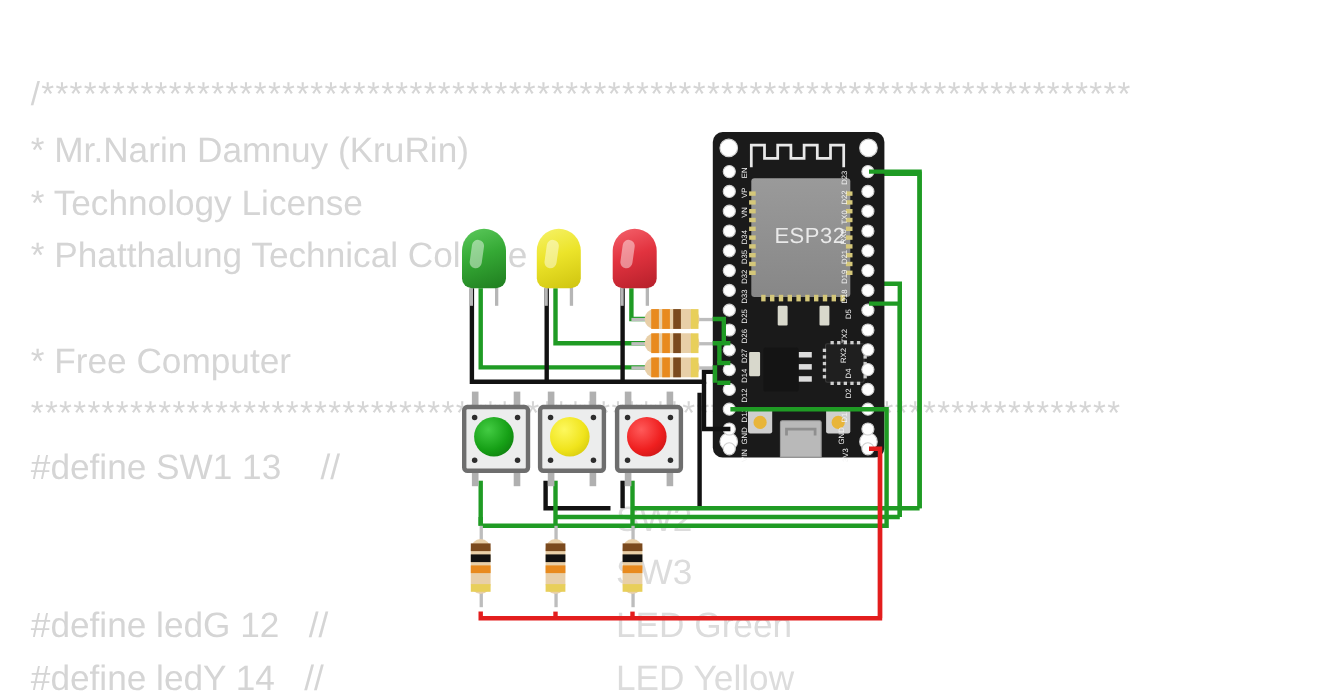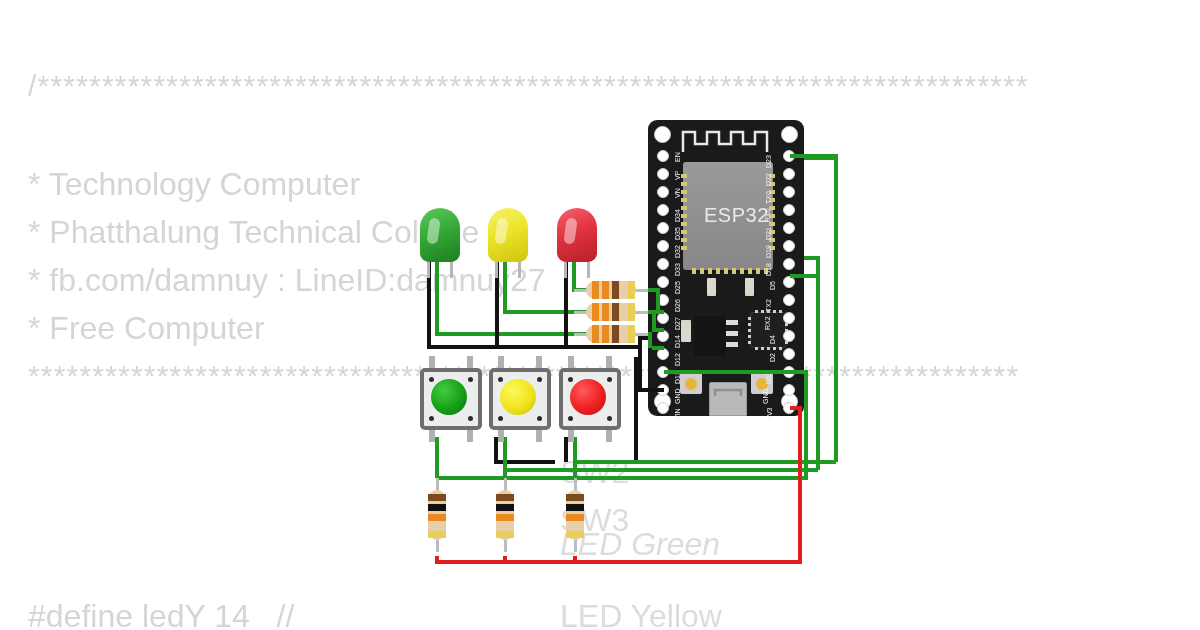--- a/index.html
+++ b/index.html
@@ -130,31 +130,33 @@
   .pb-screw{position:absolute;width:5px;height:5px;border-radius:50%;background:#2d2d2d;}
   .pb-leg{position:absolute;width:6px;background:#b0b0b0;}
 </style>
 </head>
 <body>
 
 <div id="stage">
 
   <div class="code-layer">
     <div class="code-line stars" style="left:28px;top:70px;">/*****************************************************************************</div>
-    <div class="code-line" style="left:28px;top:168px;">* Technology Computer</div>
+    <div class="code-line" style="left:28px;top:120px;">* Mr.Narin Damnuy (KruRin)</div>
+    <div class="code-line" style="left:28px;top:168px;">* Technology License</div>
     <div class="code-line" style="left:28px;top:216px;">* Phatthalung Technical College</div>
-    <div class="code-line" style="left:28px;top:264px;">* fb.com/damnuy : LineID:damnuy27</div>
     <div class="code-line" style="left:28px;top:312px;">* Free Computer</div>
     <div class="code-line stars" style="left:28px;top:360px;">*****************************************************************************</div>
 
+    <div class="code-line" style="left:28px;top:408px;">#define SW1 13    //</div>
+    <div class="code-line" style="left:28px;top:552px;">#define ledG 12   //</div>
     <div class="code-line" style="left:28px;top:600px;">#define ledY 14   //</div>
 
     <div class="code-comment" style="left:560px;top:456px;">SW2</div>
     <div class="code-comment" style="left:560px;top:504px;">SW3</div>
-    <div class="code-comment" style="left:560px;top:528px;font-style:italic;">LED Green</div>
+    <div class="code-comment" style="left:560px;top:552px;">LED Green</div>
     <div class="code-comment" style="left:560px;top:600px;">LED Yellow</div>
   </div>
 
   <div class="circuit">
 
     <svg width="1200" height="630" style="position:absolute;left:0;top:0;">
 
       <path d="M574,262 L574,290 L608,290" fill="none" stroke="#1f9b24" stroke-width="4"></path>
       <path d="M505,262 L505,312 L608,312" fill="none" stroke="#1f9b24" stroke-width="4"></path>
       <path d="M437,262 L437,334 L608,334" fill="none" stroke="#1f9b24" stroke-width="4"></path>

